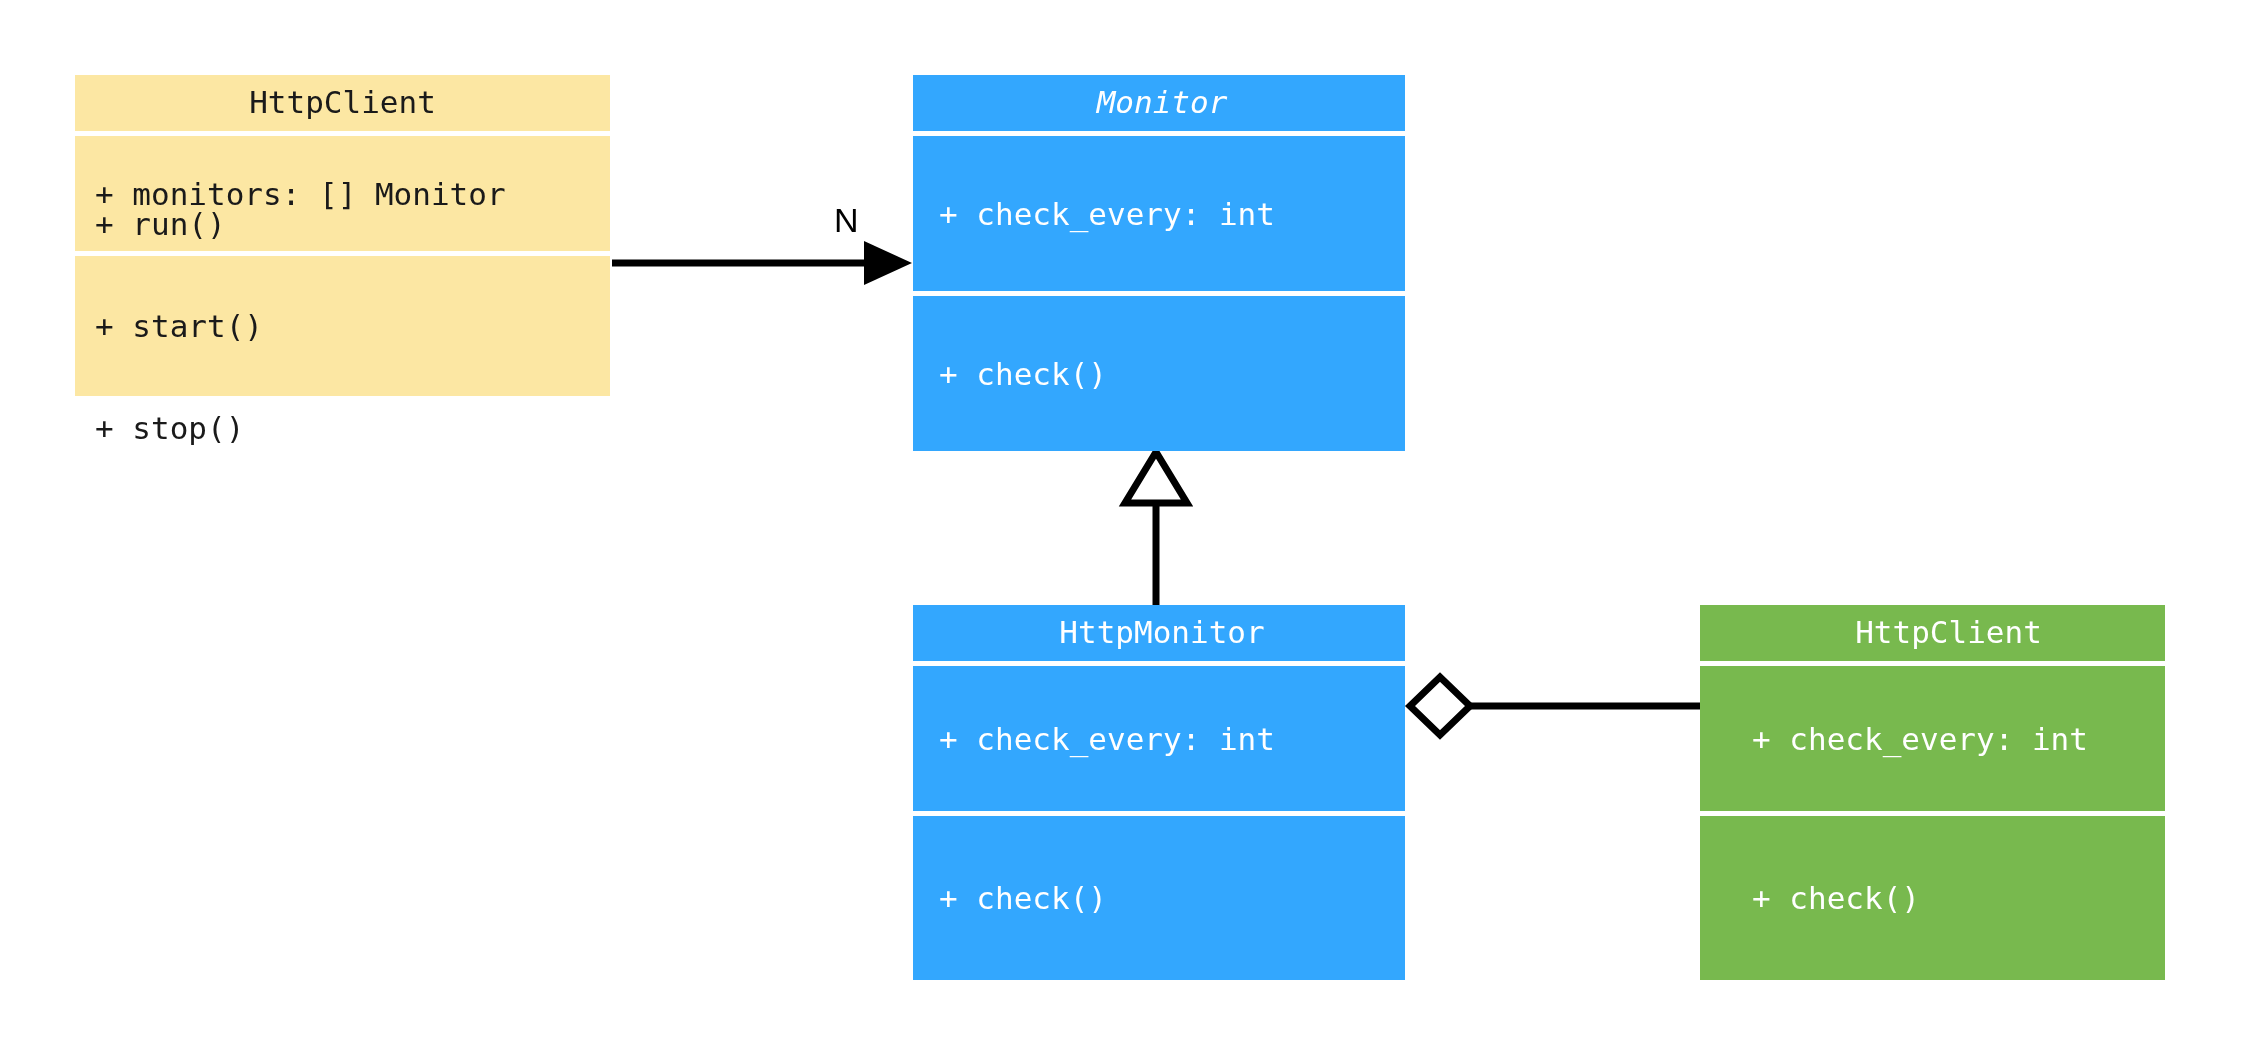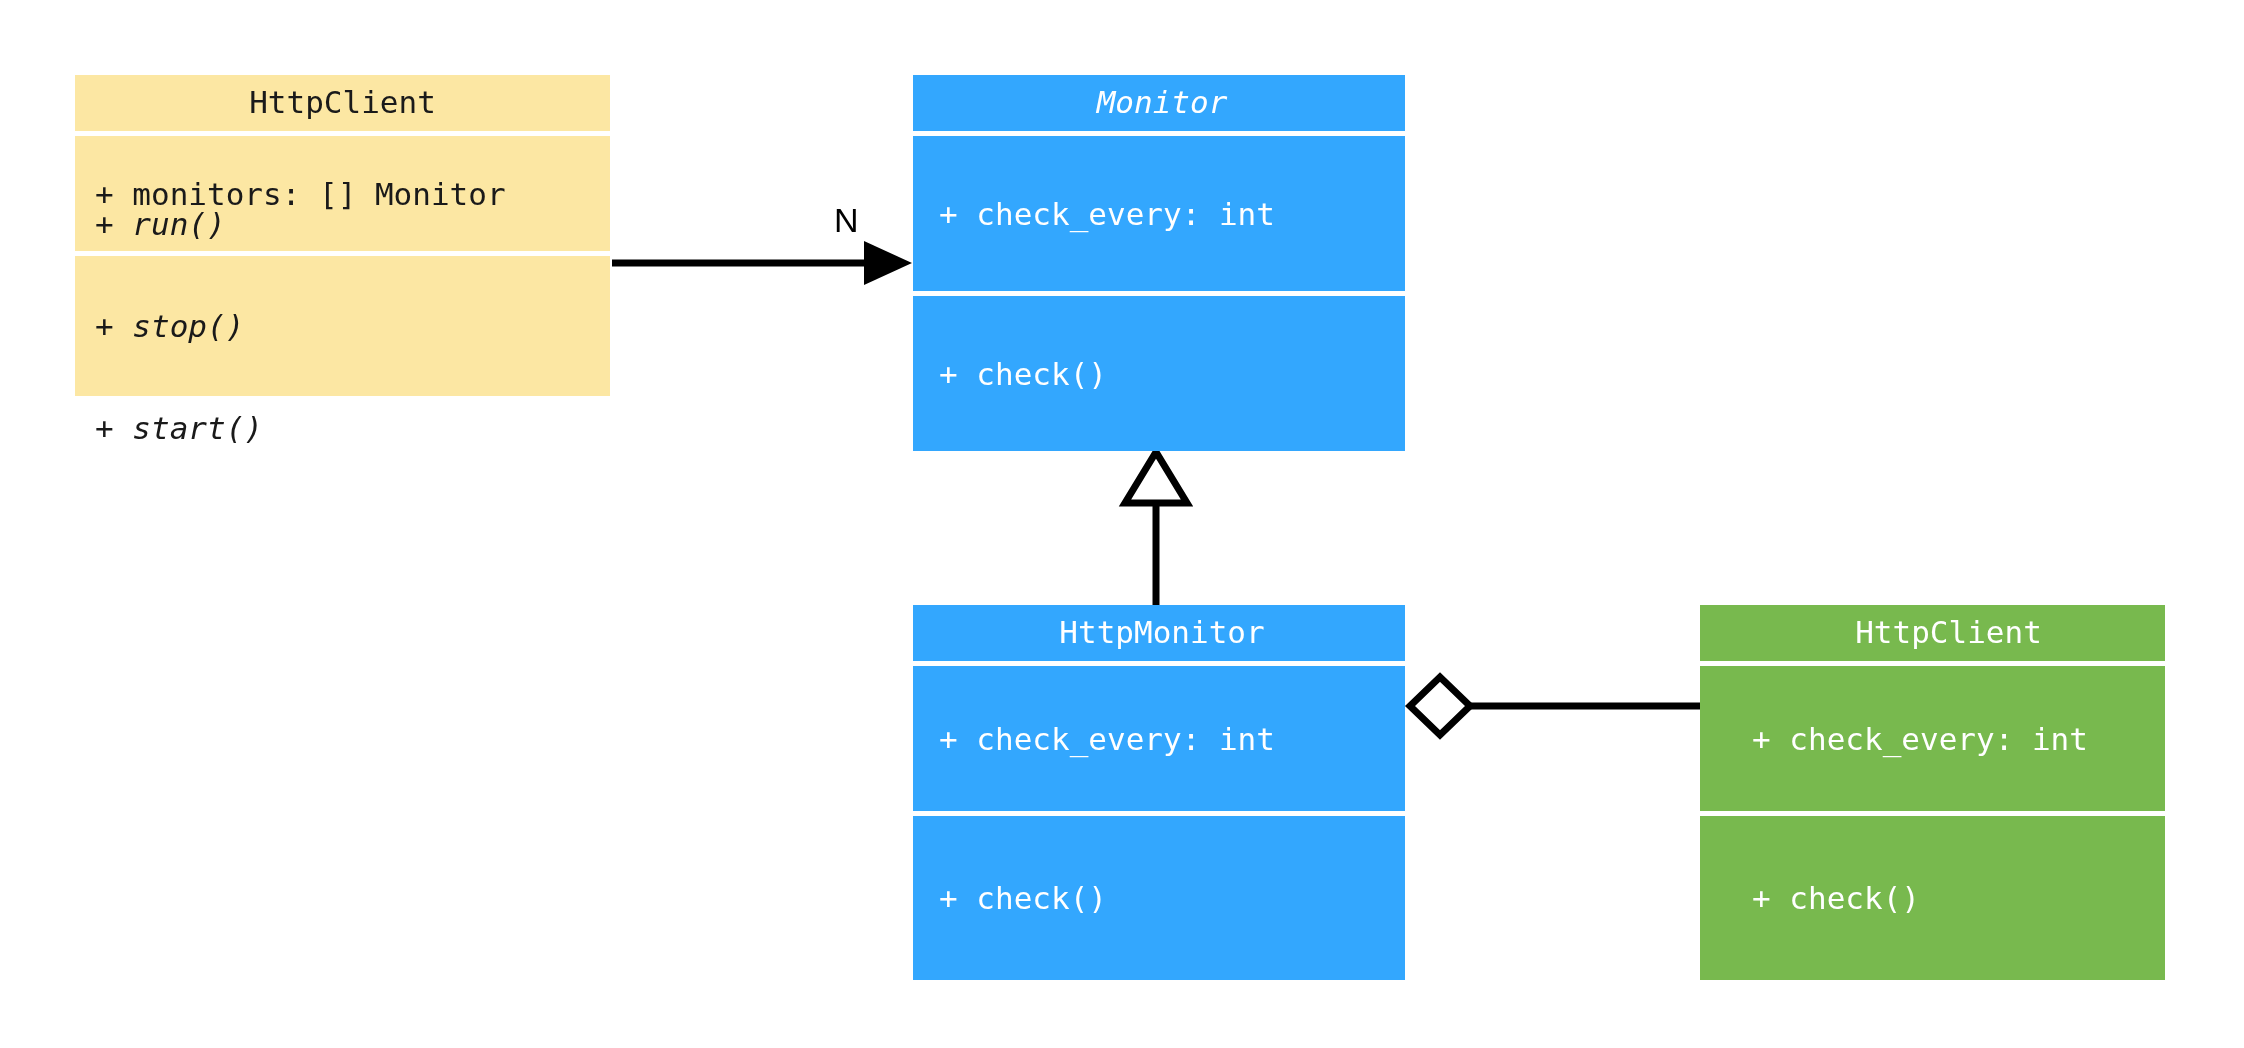--- a/index.html
+++ b/index.html
@@ -115,25 +115,25 @@
     <div class="uml-section" style="height:56px;">
       <div class="uml-title">HttpClient</div>
     </div>
 
     <div class="uml-section" style="height:115px;">
       <div class="uml-members">
         <div class="uml-member">+ monitors: [] Monitor</div>
       </div>
     </div>
 
-    <div class="uml-section" style="height:140px;font-style:italic;">
+    <div class="uml-section" style="height:140px;">
       <div class="uml-members">
         <div class="uml-member">+ run()</div>
+        <div class="uml-member">+ start()</div>
         <div class="uml-member">+ stop()</div>
-        <div class="uml-member">+ start()</div>
       </div>
     </div>
   </div>
 
   <div class="uml-class c-blue" style="left:913px; top:75px; width:492px;">
 
     <div class="uml-section" style="height:56px;">
       <div class="uml-title abstract">Monitor</div>
     </div>
 

